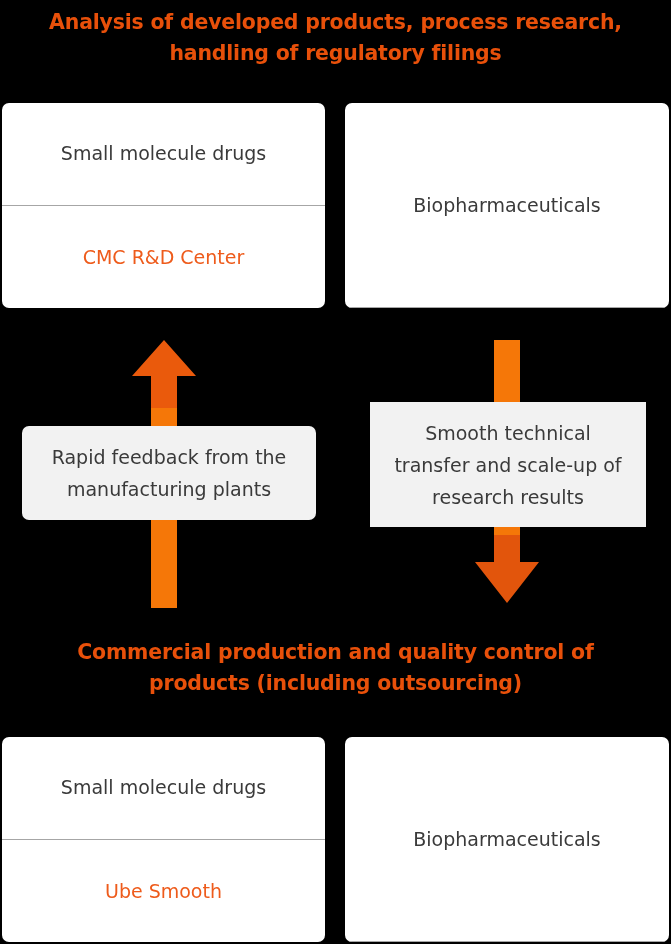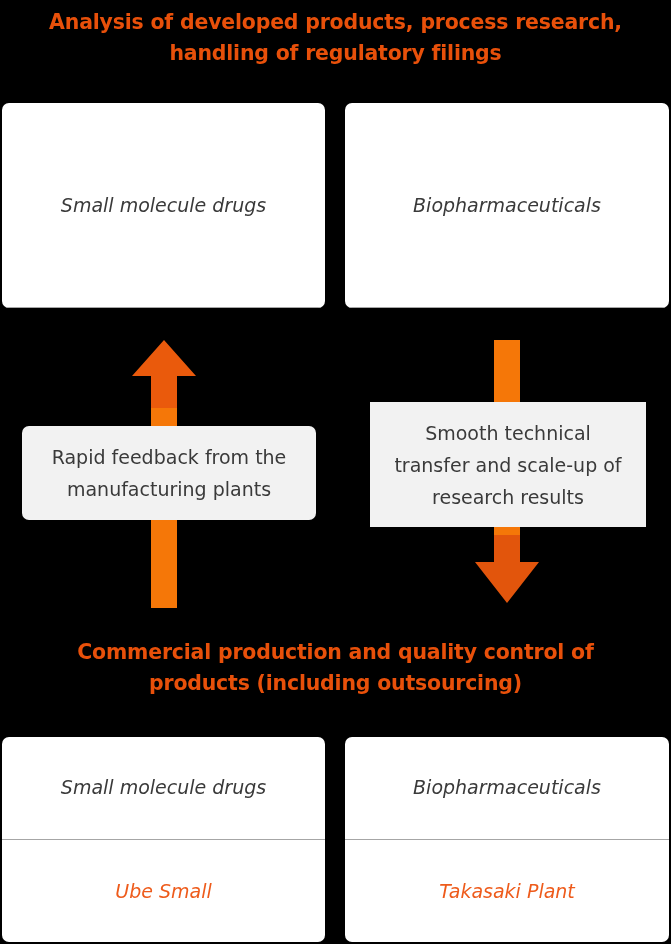--- a/index.html
+++ b/index.html
@@ -55,21 +55,20 @@
   }
   .card-top-row,
   .card-bottom-row {
     flex: 1 1 50%;
     display: flex;
     align-items: center;
     justify-content: center;
     text-align: center;
     padding: 0 26px;
     box-sizing: border-box;
-    font-style: italic;
   }
   .card-top-row {
     color: #3A3A3A;
     font-size: 19px;
     line-height: 25px;
     border-bottom: 1.5px solid #A6A6A6;
   }
   .card-bottom-row {
     color: #EE5B1B;
     font-size: 19px;
@@ -112,20 +111,21 @@
 </head>
 <body>
 
 <div class="stage">
 
   <div class="heading" id="heading-top">Analysis of developed products, process research,
 handling of regulatory filings</div>
 
   <div class="card" id="card-top-left">
     <div class="card-top-row">Small molecule drugs</div>
+    <div class="card-bottom-row">CMC R&amp;D Center</div>
   </div>
 
   <div class="card" id="card-top-right">
     <div class="card-top-row">Biopharmaceuticals</div>
   </div>
 
   <svg class="arrow-svg" id="arrow-up-svg" viewBox="0 0 78 270">
     <polygon points="39,2 71,38 52,38 52,270 26,270 26,38 7,38" fill="#EA5A0C"></polygon>
     <rect x="26" y="70" width="26" height="200" fill="#F57708"></rect>
   </svg>
@@ -140,21 +140,20 @@
 
   <div class="note-box" id="note-right">Smooth technical
 transfer and scale-up of
 research results</div>
 
   <div class="heading" id="heading-bottom">Commercial production and quality control of
 products (including outsourcing)</div>
 
   <div class="card" id="card-bottom-left">
     <div class="card-top-row">Small molecule drugs</div>
-    <div class="card-bottom-row">Ube Small</div>
+    <div class="card-bottom-row">Ube Smooth</div>
   </div>
 
   <div class="card" id="card-bottom-right">
     <div class="card-top-row">Biopharmaceuticals</div>
-    <div class="card-bottom-row">Takasaki Plant</div>
   </div>
 
 </div>
 
 </body></html>

